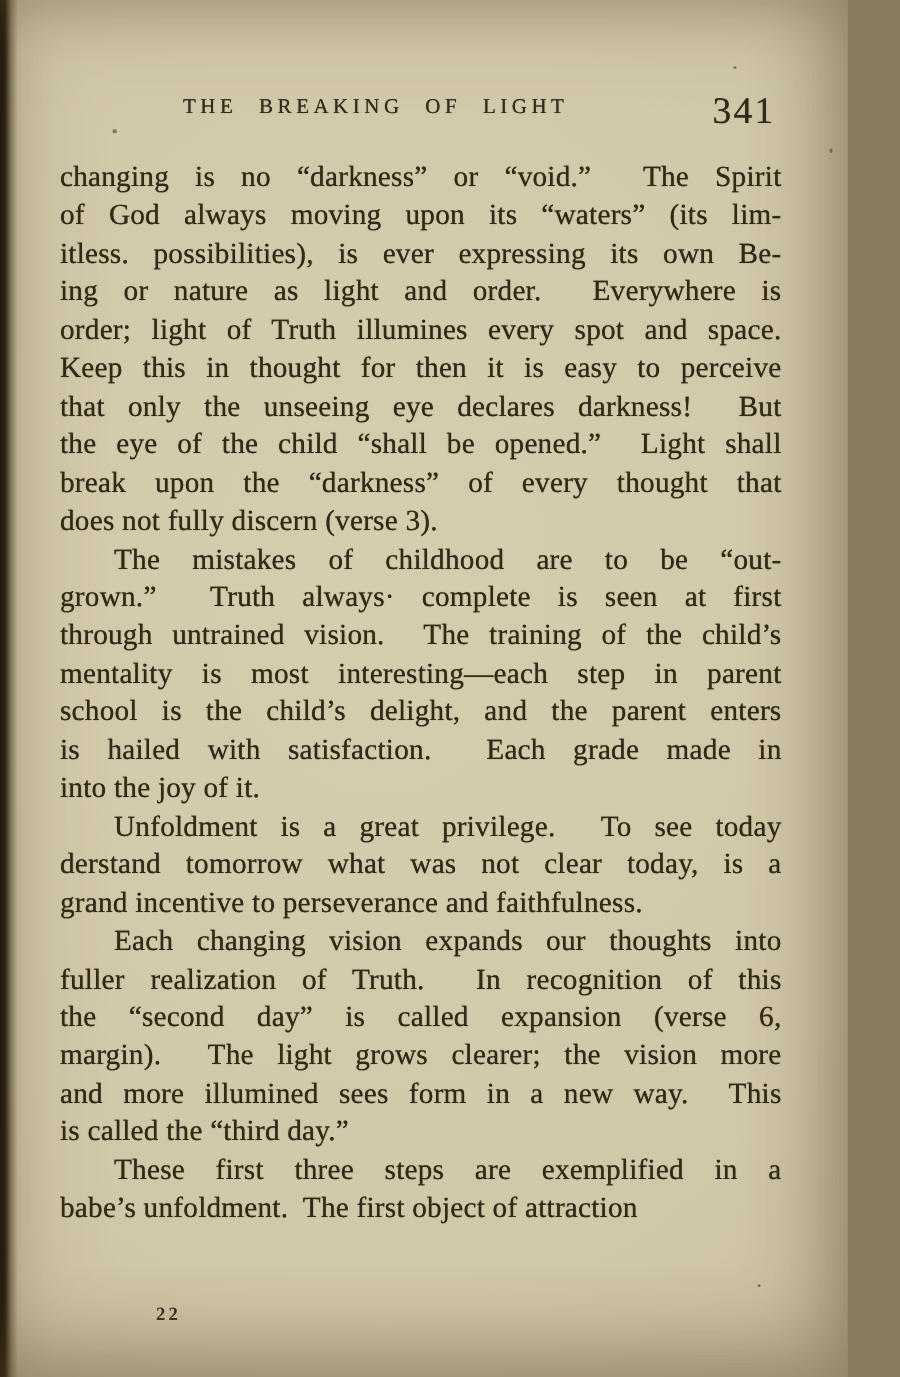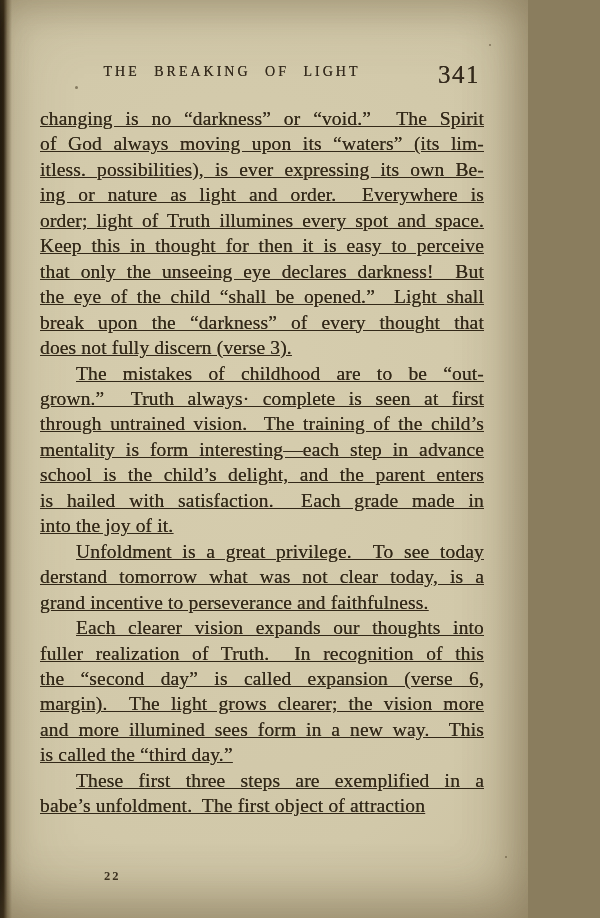--- a/index.html
+++ b/index.html
@@ -9,20 +9,21 @@
     background: #8a7d5e;
     overflow: hidden;
   }
   .page {
     position: relative;
     width: 528px; height: 918px;
     background:
       radial-gradient(130% 105% at 45% 42%, #d6cdae 0%, #d1c8a9 50%, #c6bb9a 82%, #b4a884 100%);
     color: #342a1d;
     overflow: hidden;
+    padding-left: 37px;
   }
   .vignette {
     position: absolute; inset: 0; pointer-events: none;
     box-shadow:
       inset 0 0 70px rgba(96,80,50,0.30),
       inset -16px -22px 48px rgba(100,84,52,0.30),
       inset 0 10px 30px rgba(100,84,52,0.18);
   }
   .edge-left {
     position: absolute; left: 0; top: 0; bottom: 0; width: 12px;
@@ -43,21 +44,20 @@
     position: absolute; right: 4px; top: 0;
     font-size: 25px; letter-spacing: 1.5px;
     color: #342a1d;
     text-shadow: 0 0 0.5px rgba(52,42,29,0.85);
   }
   .text-block {
     position: absolute; top: 106px; left: 40px; right: 44px;
     font-size: 19.5px;
     color: #332919;
     text-shadow: 0 0 0.55px rgba(51,41,25,0.9);
-    text-decoration: underline;
   }
   .line {
     line-height: 25.45px;
     text-align: justify;
     text-align-last: justify;
     letter-spacing: 0.15px;
   }
   .line.para-end { text-align-last: left; }
   .line.indent { text-indent: 36px; }
   .footer-signature {
@@ -93,28 +93,28 @@
       <div class="line">ing or nature as light and order.&nbsp; Everywhere is</div>
       <div class="line">order; light of Truth illumines every spot and space.</div>
       <div class="line">Keep this in thought for then it is easy to perceive</div>
       <div class="line">that only the unseeing eye declares darkness!&nbsp; But</div>
       <div class="line">the eye of the child “shall be opened.”&nbsp; Light shall</div>
       <div class="line">break upon the “darkness” of every thought that</div>
       <div class="line para-end">does not fully discern (verse 3).</div>
       <div class="line indent">The mistakes of childhood are to be “out-</div>
       <div class="line">grown.”&nbsp; Truth always· complete is seen at first</div>
       <div class="line">through untrained vision.&nbsp; The training of the child’s</div>
-      <div class="line">mentality is form interesting—each step in advance</div>
+      <div class="line">mentality is most interesting—each step in parent</div>
       <div class="line">school is the child’s delight, and the parent enters</div>
       <div class="line">is hailed with satisfaction.&nbsp; Each grade made in</div>
       <div class="line para-end">into the joy of it.</div>
       <div class="line indent">Unfoldment is a great privilege.&nbsp; To see today</div>
       <div class="line">derstand tomorrow what was not clear today, is a</div>
       <div class="line para-end">grand incentive to perseverance and faithfulness.</div>
-      <div class="line indent">Each clearer vision expands our thoughts into</div>
+      <div class="line indent">Each changing vision expands our thoughts into</div>
       <div class="line">fuller realization of Truth.&nbsp; In recognition of this</div>
       <div class="line">the “second day” is called expansion (verse 6,</div>
       <div class="line">margin).&nbsp; The light grows clearer; the vision more</div>
       <div class="line">and more illumined sees form in a new way.&nbsp; This</div>
       <div class="line para-end">is called the “third day.”</div>
       <div class="line indent">These first three steps are exemplified in a</div>
       <div class="line para-end">babe’s unfoldment.&nbsp; The first object of attraction</div>
     </div>
 
   <div class="footer-signature">22</div>

